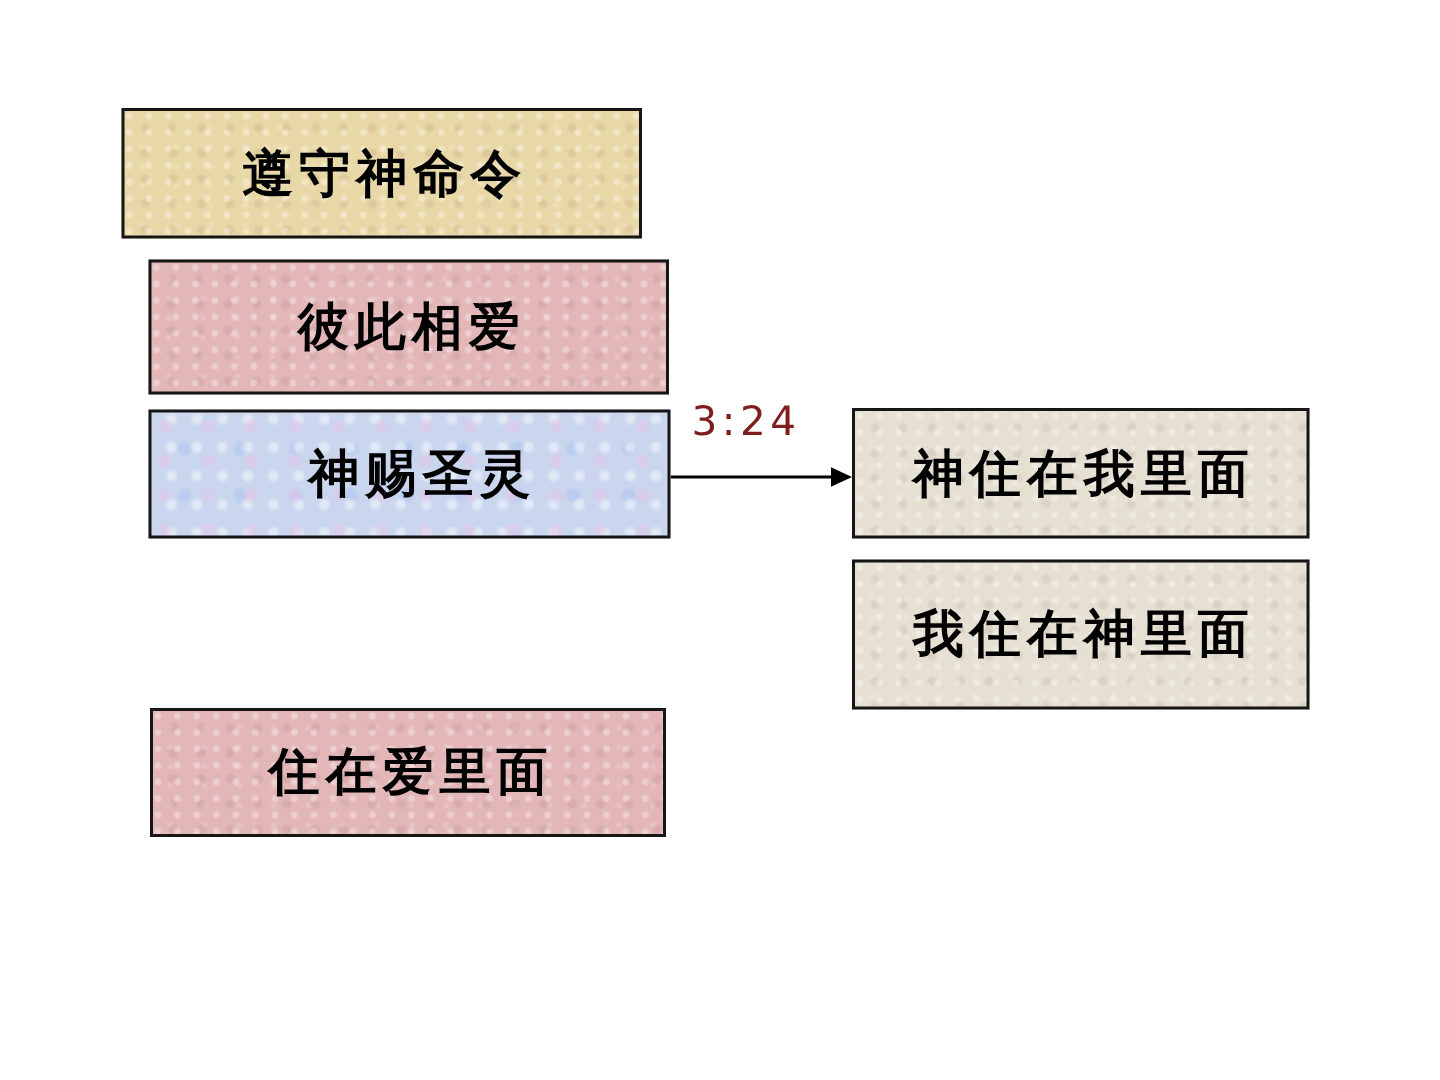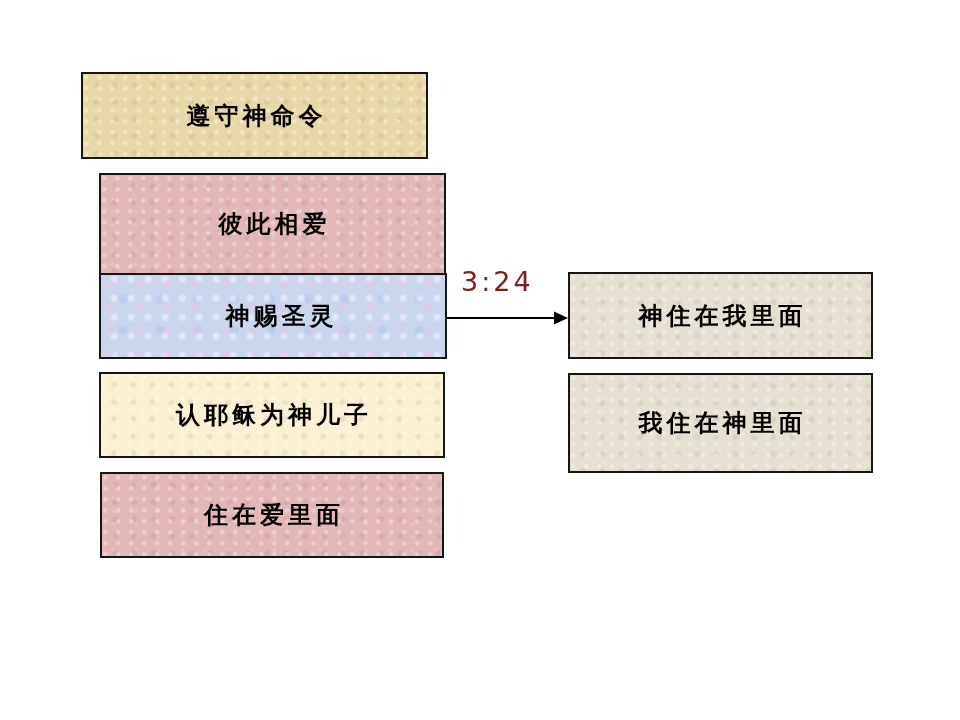--- a/index.html
+++ b/index.html
@@ -20,21 +20,21 @@
   .node {
     position: absolute;
     box-sizing: border-box;
     border: 2px solid #161616;
     display: flex;
     align-items: center;
     justify-content: center;
   }
   .node-label {
     font-family: "DejaVu Sans", sans-serif;
-    font-size: 24px;
+    font-size: 34px;
     font-weight: 700;
     color: #000000;
     letter-spacing: 4px;
     text-indent: 4px;
     white-space: nowrap;
     line-height: 1;
   }
   
   .textured {
     background-image:
@@ -46,21 +46,21 @@
   
   .textured-blue {
     background-image:
       radial-gradient(circle at 30% 40%, rgba(228,198,232,0.55) 0px, rgba(228,198,232,0.55) 3px, rgba(228,198,232,0) 6px),
       radial-gradient(circle at 78% 22%, rgba(255,255,255,0.45) 0px, rgba(255,255,255,0.45) 2px, rgba(255,255,255,0) 5px),
       radial-gradient(circle at 60% 78%, rgba(173,196,240,0.55) 0px, rgba(173,196,240,0.55) 3px, rgba(173,196,240,0) 6px);
     background-size: 29px 23px, 17px 19px, 37px 31px;
     padding-left: 13px;
   }
   .b1 { left: 81px;  top: 72px;  width: 347px; height: 87px; }
-  .b2 { left: 99px;  top: 173px; width: 347px; height: 102px; }
+  .b2 { left: 99px;  top: 173px; width: 347px; height: 90px; }
   .b3 { left: 99px;  top: 273px; width: 348px; height: 86px; }
   .b4 { left: 99px;  top: 372px; width: 346px; height: 86px; }
   .b5 { left: 100px; top: 472px; width: 344px; height: 86px; }
   .r1 { left: 568px; top: 272px; width: 305px; height: 87px; }
   .r2 { left: 568px; top: 373px; width: 305px; height: 100px; }
   .arrow-svg {
     position: absolute;
     left: 447px;
     top: 308px;
   }
@@ -86,23 +86,20 @@
   </div>
 
   <div class="node textured b2" style="background-color: rgb(227, 182, 184);">
     <span class="node-label">彼此相爱</span>
   </div>
 
   <div class="node textured-blue b3" style="background-color: rgb(201, 214, 238);">
     <span class="node-label">神赐圣灵</span>
   </div>
 
-  <div class="node textured b4" style="background-color: rgb(251, 241, 208);">
-    <span class="node-label">认耶稣为神儿子</span>
-  </div>
 
   <div class="node textured b5" style="background-color: rgb(227, 182, 184);">
     <span class="node-label">住在爱里面</span>
   </div>
 
   <div class="node textured r1" style="background-color: rgb(230, 224, 211);">
     <span class="node-label">神住在我里面</span>
   </div>
 
   <div class="node textured r2" style="background-color: rgb(230, 224, 211);">

